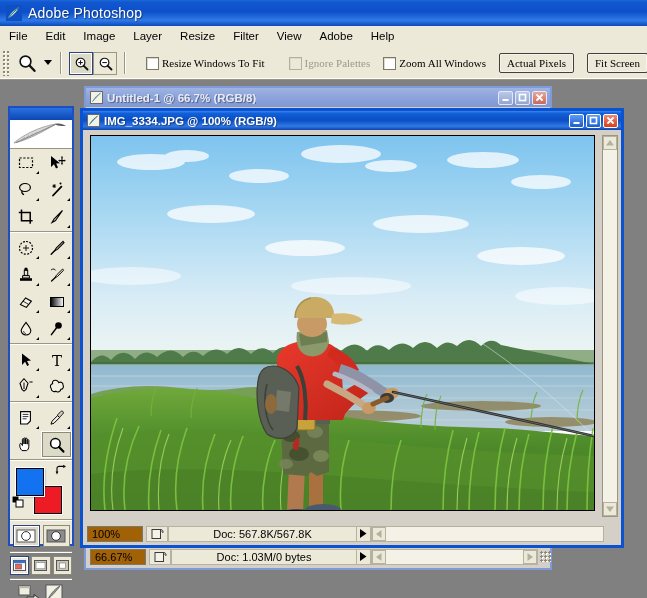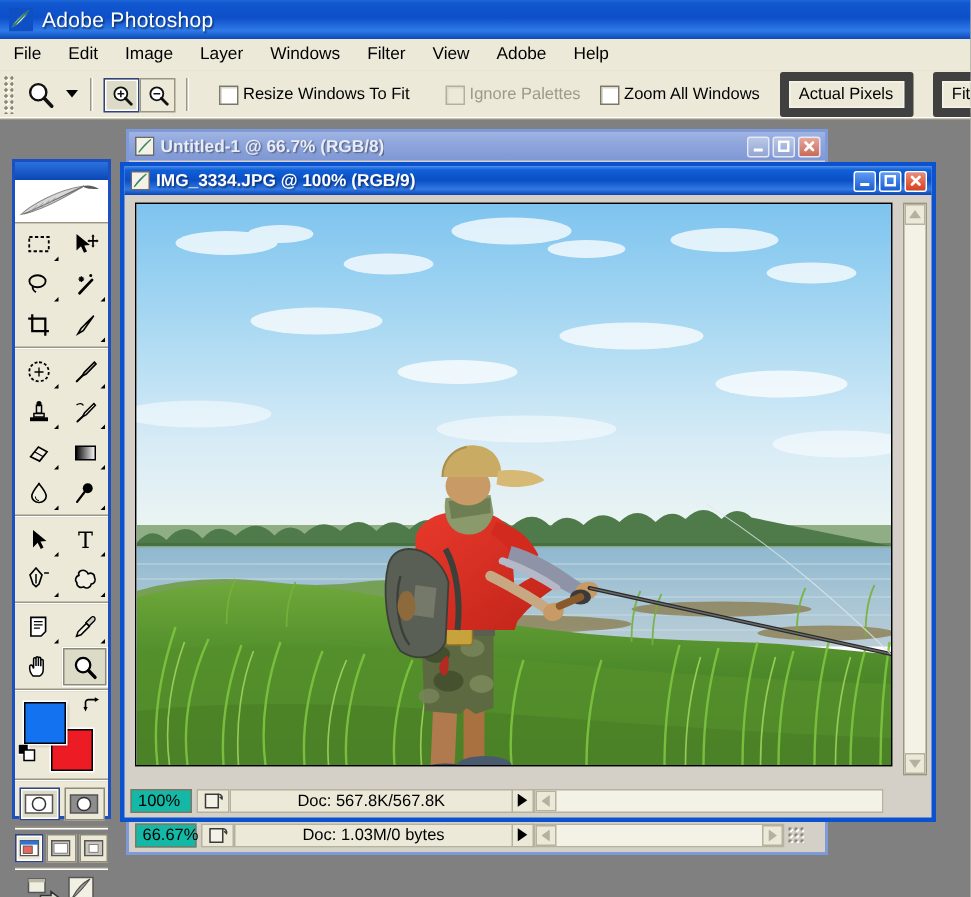--- a/index.html
+++ b/index.html
@@ -32,20 +32,21 @@
   }
   #menubar .mi{
     padding:2px 9px 3px 9px;font-size:11.5px;color:#000;line-height:13px;white-space:nowrap;
   }
   
   #optionsbar{
     position:absolute;left:0;top:47px;width:647px;height:32px;
     background:#ece9d8;display:flex;align-items:center;
     border-bottom:1px solid #9b9681;
     box-shadow:inset 0 -1px 0 #fff;
+    font-family:Liberation Serif, serif;
   }
   .grip{
     width:7px;height:26px;margin:0 3px 0 2px;flex:0 0 auto;
     background-image:
       radial-gradient(circle at 2px 2px, #8b8770 1px, transparent 1.2px),
       radial-gradient(circle at 2px 2px, #fff 1px, transparent 1.2px);
     background-size:4px 4px,4px 4px;
     background-position:0 0,1px 1px;
   }
   .tool-preview{
@@ -63,21 +64,21 @@
   .zbtn.sel{border:1px solid #31427e;background:#dcdbc8;box-shadow:inset 0 0 0 1px #fff;}
   .opt-chk{display:flex;align-items:center;margin-left:13px;flex:0 0 auto;white-space:nowrap;}
   .opt-chk .box{
     width:11px;height:11px;border:1px solid #7b7866;background:#fff;margin-right:3px;flex:0 0 auto;
     box-shadow:inset 1px 1px 0 #dcdacc;
   }
   .opt-chk.disabled{color:#9d9a8a;margin-left:24px;}
   .opt-chk.disabled .box{background:#ece9d8;border-color:#b3b0a0;}
   .opt-chk .lbl{font-size:11px;line-height:12px;}
   .opt-btn{
-    height:18px;border:6px solid #404040;border-radius:2px;background:#ece9d8;
+    height:18px;border:1px solid #404040;border-radius:2px;background:#ece9d8;
     display:flex;align-items:center;justify-content:center;
     padding:0 7px;margin-left:13px;font-size:11px;line-height:12px;white-space:nowrap;flex:0 0 auto;
     box-shadow:inset 0 0 0 1px #f6f4e8;
   }
   
   #toolbox{
     position:absolute;left:8px;top:106px;width:66px;height:440px;
     background:#ece9d8;border:2px solid #1c4fc0;box-sizing:border-box;
   }
   #toolbox-titlebar{
@@ -164,21 +165,21 @@
   }
   .sb-arrow{
     width:14px;height:14px;background:#ece9d8;border:1px solid #b6b2a0;box-sizing:border-box;
     display:flex;align-items:center;justify-content:center;
   }
   
   .doc-status{
     position:absolute;left:4px;bottom:3px;height:17px;display:flex;align-items:center;
   }
   .zoom-field{
-    width:41px;height:16px;background:#14b8a6;border:1px solid #7b7866;box-sizing:border-box;
+    width:56px;height:16px;background:#a16207;border:1px solid #7b7866;box-sizing:border-box;
     display:flex;align-items:center;padding-left:4px;font-size:11px;
   }
   .status-icon-box{
     width:22px;height:16px;background:#ece9d8;border:1px solid #b6b2a0;box-sizing:border-box;
     display:flex;align-items:center;justify-content:center;margin-left:3px;
   }
   .doc-info{
     height:16px;background:#ece9d8;border:1px solid #b6b2a0;box-sizing:border-box;
     display:flex;align-items:center;justify-content:center;
     font-size:11px;padding:0 6px;margin-left:0px;
@@ -200,21 +201,21 @@
     </svg>
   </span>
   <span id="app-title-text">Adobe Photoshop</span>
 </div>
 
 <div id="menubar">
   <div class="mi">File</div>
   <div class="mi">Edit</div>
   <div class="mi">Image</div>
   <div class="mi">Layer</div>
-  <div class="mi">Windows</div>
+  <div class="mi">Resize</div>
   <div class="mi">Filter</div>
   <div class="mi">View</div>
   <div class="mi">Adobe</div>
   <div class="mi">Help</div>
 </div>
 
 <div id="optionsbar">
   <div class="grip"></div>
 
   <div class="tool-preview">

